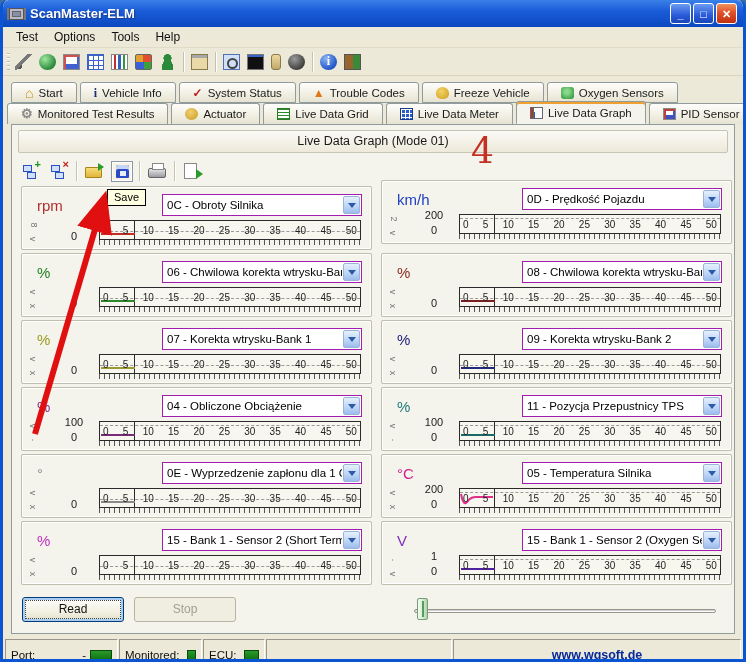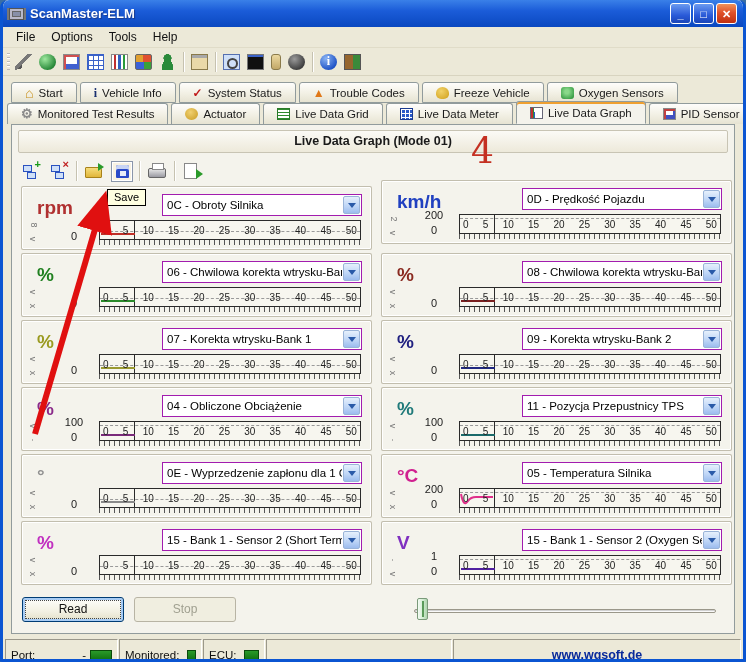--- a/index.html
+++ b/index.html
@@ -91,21 +91,21 @@
                        background-size:2px 7px, 0 0; background-repeat:no-repeat; background-position:2px 4px;
                        box-shadow:inset 5px -2px 0 -3px #c03030, inset 9px -4px 0 -6px #2a8a3a; }
   .i-pid-config { background:#fff; border:1px solid #888 !important;
                   box-shadow:inset 2px 2px 0 #c04040, inset -2px -4px 0 #4050c0; }
 
   
   .page { position:absolute; left:8px; right:8px; top:124px; height:510px;
           background:#f4f3ec; border:1px solid #919b9c; z-index:2; }
   .hdrbar { position:absolute; left:6px; right:6px; top:5px; height:23px;
             background:linear-gradient(#fbfaf6,#ede9da); border:1px solid #c8c4b4; border-radius:2px;
-            font-weight:bold; font-size:12.5px; color:#1a1a1a; text-align:center; line-height:21px; }
+            font-weight:normal; font-size:12.5px; color:#1a1a1a; text-align:center; line-height:21px; }
   .gtoolbar { position:absolute; left:8px; top:33px; height:26px; display:flex; align-items:center; gap:6px; }
   .gico { width:22px; height:21px; position:relative; display:flex; align-items:center; justify-content:center; }
   .gico.active { border:1px solid #8a96aa; background:#f8f2e2; box-shadow:inset 0 0 0 1px #fff; }
   .gsep { width:1px; height:20px; background:#c6c2b0; box-shadow:1px 0 0 #fff; }
   .g-tree::before { content:""; position:absolute; left:3px; top:4px; width:7px; height:5px; border:1px solid #2a52c0; background:#cfe0f8;
                     box-shadow:4px 7px 0 -1px #cfe0f8, 4px 7px 0 0 #2a52c0; }
   .g-tree::after { content:"+"; position:absolute; right:1px; top:-3px; color:#1a9a1a; font-weight:bold; font-size:11px; }
   .g-tree.del::after { content:"×"; color:#c02020; }
   .g-open::before { content:""; position:absolute; left:2px; bottom:4px; width:15px; height:9px;
                     background:linear-gradient(#f6dc7a,#e0b63a); border:1px solid #a8821a; border-radius:1px 3px 1px 1px; }
@@ -118,21 +118,21 @@
   .g-print::after { content:""; position:absolute; top:2px; left:6px; width:10px; height:5px; background:#fff; border:1px solid #888; }
   .g-export::before { content:""; position:absolute; left:3px; top:2px; width:11px; height:14px; background:#fff; border:1px solid #888; }
   .g-export::after { content:""; position:absolute; right:0px; bottom:3px; width:0; height:0;
                      border-left:7px solid #2a9a2a; border-top:5px solid transparent; border-bottom:5px solid transparent; }
   .tooltip { position:absolute; left:95px; top:64px; background:#ffffe1; border:1px solid #000;
              font-size:11px; padding:1px 6px 2px; z-index:20; }
 
   
   .gpanel { position:absolute; width:349px; height:62px; background:#f4f3ec;
             border:1px solid #fff; box-shadow:0 0 0 1px #c2beae; border-radius:1px; }
-  .unit { position:absolute; left:14px; top:9px; font-weight:bold; font-size:19px; }
+  .unit { position:absolute; left:14px; top:9px; font-weight:normal; font-size:15px; }
   .combo { position:absolute; left:139px; top:6px; width:200px; height:22px; background:#fff;
            border:1px solid #a21caf; display:flex; align-items:center; }
   .combo-text { flex:1; font-size:11.5px; padding:0 4px; color:#000; white-space:nowrap; overflow:hidden; }
   .combo-btn { width:17px; height:18px; margin:1px; background:linear-gradient(#e6f0fc,#bcd4f6 60%,#9cbcee);
                border:1px solid #9ab4d8; border-radius:2px; display:flex; align-items:center; justify-content:center; }
   .chev { width:0; height:0; border-left:4px solid transparent; border-right:4px solid transparent;
           border-top:5px solid #2a5aa8; }
   .rot { position:absolute; left:8px; font-size:9px; color:#777; transform:rotate(90deg); }
   .rot1 { top:32px; } .rot2 { top:46px; }
   .ymax,.ymin { position:absolute; width:42px; text-align:center; font-size:11px; color:#222; left:30px; }
@@ -193,21 +193,21 @@
       <span class="cbtn">
           <span>□</span>
         </span>
       <span class="cbtn close">
           <span>✕</span>
         </span>
     </span>
   </div>
 
   <div class="menubar">
-      <span class="menu-item">File</span>
+      <span class="menu-item">Test</span>
       <span class="menu-item">Options</span>
       <span class="menu-item">Tools</span>
       <span class="menu-item">Help</span>
     </div>
 
   <div class="toolbar">
       <div class="mico m-connect"></div>
       <div class="mico m-globe"></div>
       <div class="mico m-report"></div>
       <div class="mico m-grid"></div>

